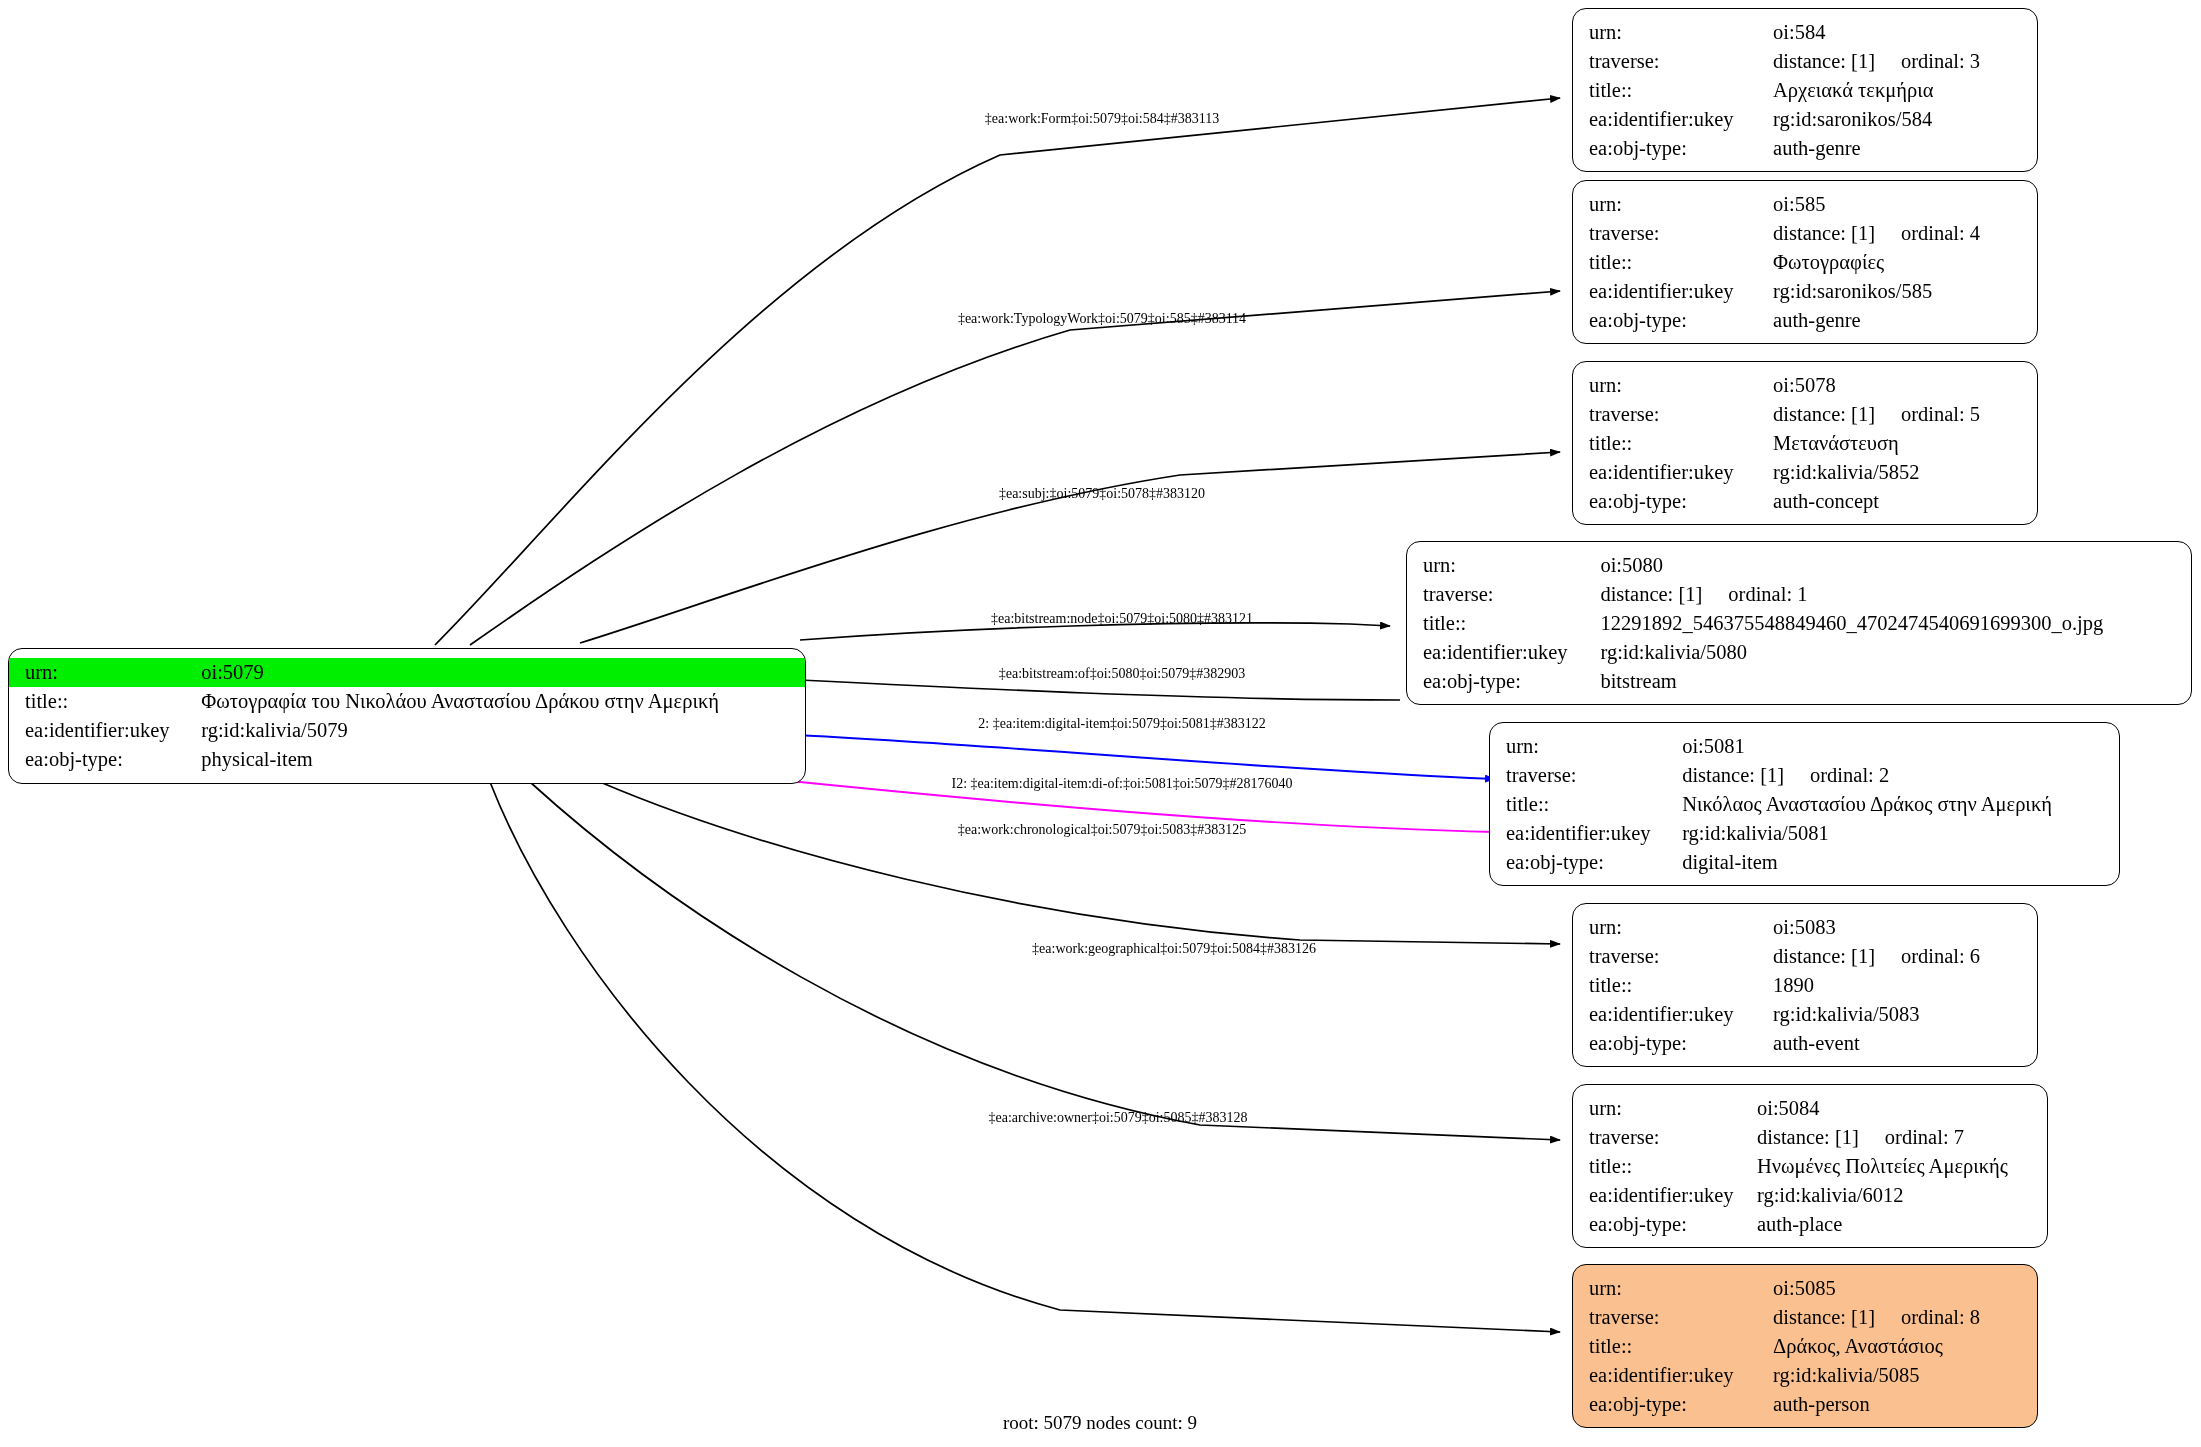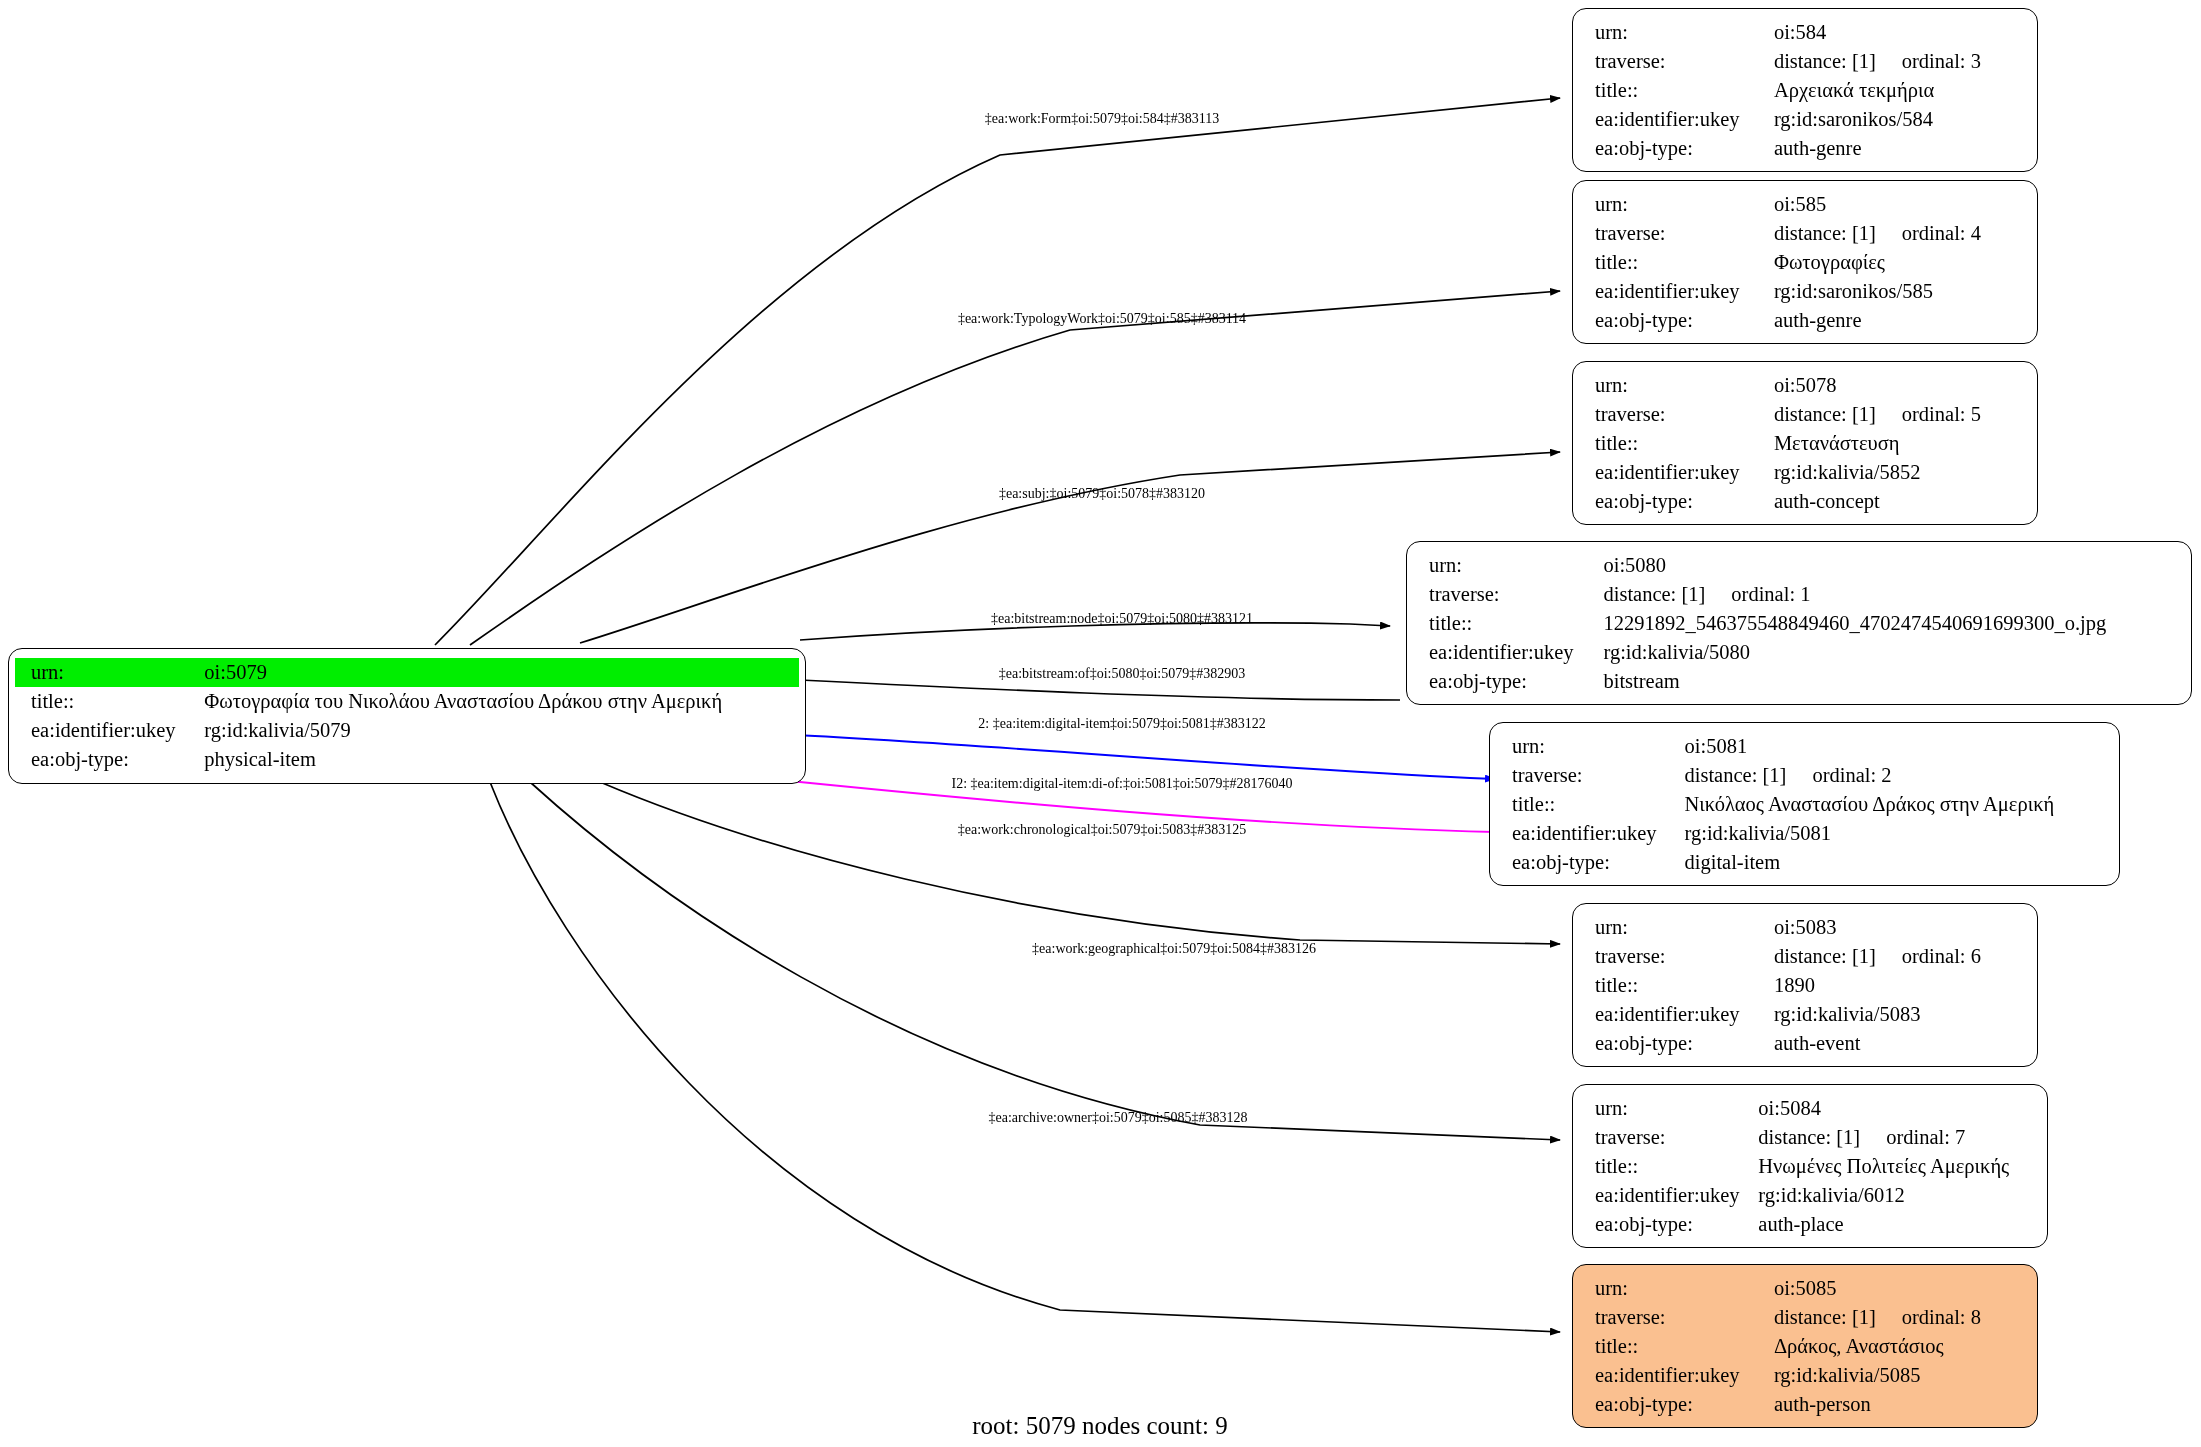--- a/index.html
+++ b/index.html
@@ -23,21 +23,21 @@
     height: 1447px;
     pointer-events: none;
   }
   .node {
     position: absolute;
     box-sizing: border-box;
     border: 1.6px solid #000000;
     border-radius: 14px;
     background: #ffffff;
     overflow: hidden;
-    padding: 9px 6px;
+    padding: 9px 0px;
   }
   .node.fill-orange { background: #fac090; }
   .node table {
     border-collapse: collapse;
     border-spacing: 0;
     width: 100%;
   }
   .node td {
     font-size: 20.5px;
     line-height: 1.0;
@@ -53,21 +53,21 @@
   .edge-label {
     position: absolute;
     font-size: 14px;
     line-height: 1.0;
     color: #000000;
     white-space: nowrap;
     transform: translate(-50%, -50%);
   }
   .graph-caption {
     position: absolute;
-    font-size: 25px;
+    font-size: 19px;
     color: #000000;
     white-space: nowrap;
     transform: translateX(-50%);
   }
 </style>
 </head>
 <body>
 
 <div id="canvas">
 

